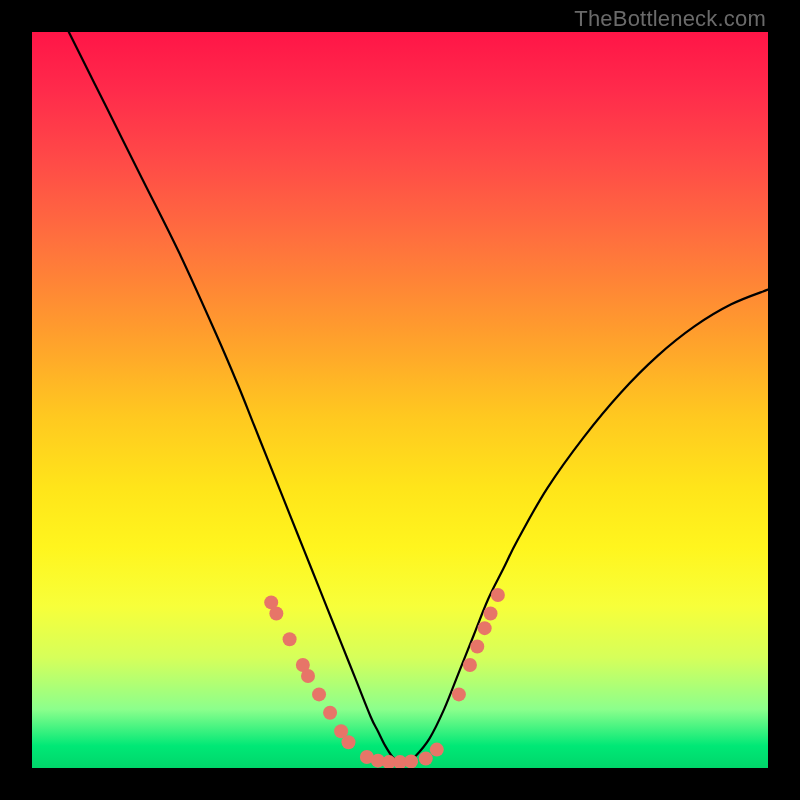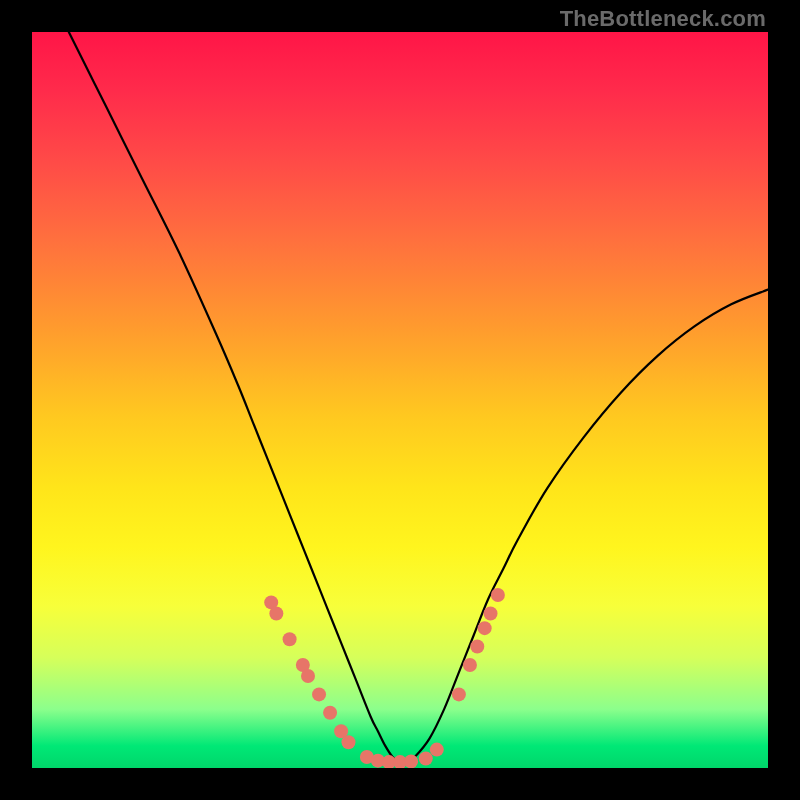--- a/index.html
+++ b/index.html
@@ -41,21 +41,21 @@
       #00e876 97%,
       #00d66a 100%);
   }
   .watermark {
     position: absolute;
     top: 6px;
     right: 34px;
     color: #6a6a6a;
     font-size: 22px;
     letter-spacing: 0.2px;
-    font-weight: 700;
+    font-weight: 400;
   }
   svg.curve {
     position: absolute;
     top: 0;
     left: 0;
     width: 736px;
     height: 736px;
   }
 </style>
 </head>

